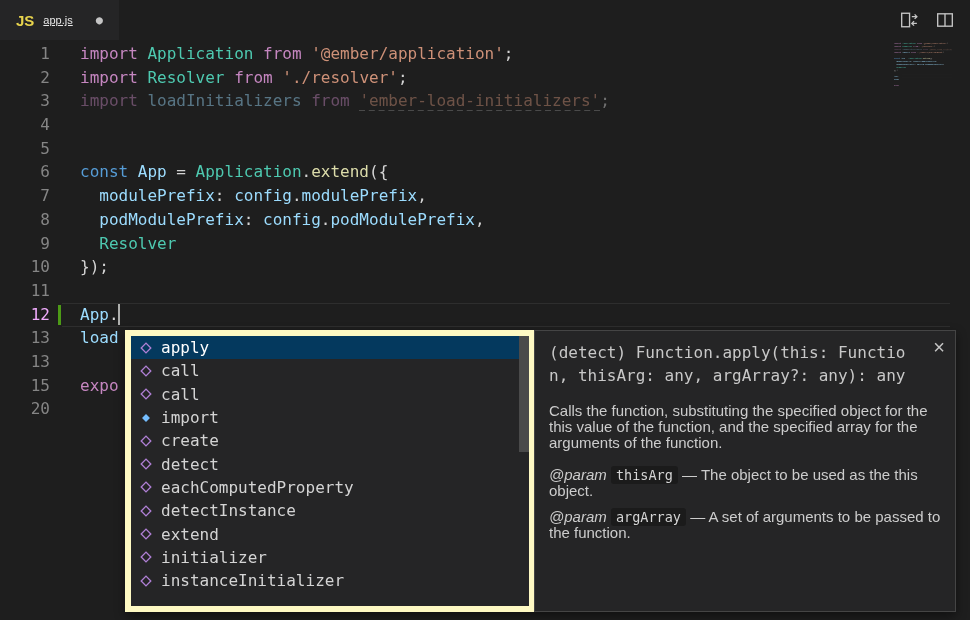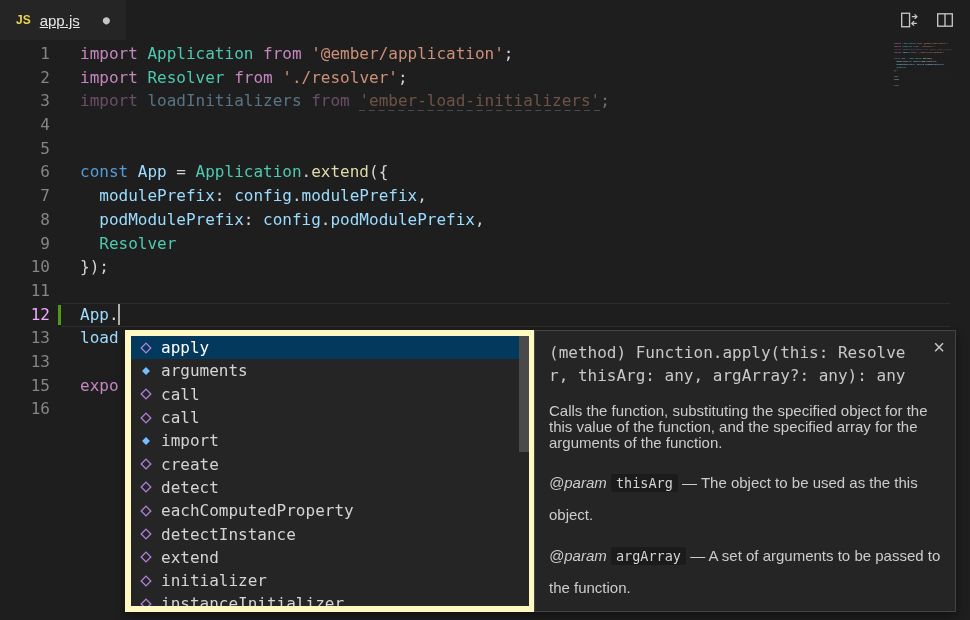--- a/index.html
+++ b/index.html
@@ -1,22 +1,22 @@
 <!DOCTYPE html>
 <html style="--kw: #c586c0; --kw2: #569cd6; --type: #4ec9b0; --var: #9cdcfe; --str: #ce9178; --pun: #d4d4d4; --fn: #dcdcaa; --sel: #04395e; --git: #4c9a16; --cursor: #aeafad;"><head>
 <meta charset="utf-8">
 <style>
   html,body{margin:0;padding:0;background:#1e1e1e;}
   .window{position:relative;width:970px;height:620px;background:#1e1e1e;overflow:hidden;
           font-family:"DejaVu Sans Mono",monospace;}
   
   .tabbar{height:40px;display:flex;align-items:center;justify-content:space-between;background:#1e1e1e;}
   .tab{height:40px;display:flex;align-items:center;gap:9px;padding:0 16px;background:#252526;}
-  .js-badge{font-family:"Liberation Sans",sans-serif;font-weight:bold;font-size:12px;color:#e8d44d;}
-  .tab-title{font-family:"Liberation Sans",sans-serif;font-size:15px;color:#e7e7e7;text-decoration:underline;}
+  .js-badge{font-family:"Liberation Sans",sans-serif;font-weight:bold;font-size:15px;color:#e8d44d;}
+  .tab-title{font-family:"Liberation Sans",sans-serif;font-size:11px;color:#e7e7e7;text-decoration:underline;}
   .dot{font-size:12px;color:#c5c5c5;margin-left:14px;}
   .actions{display:flex;gap:18px;padding-right:16px;}
   .action{display:inline-flex;width:18px;height:18px;}
   
   .editor{position:absolute;top:40px;left:0;right:0;bottom:0;}
   .code-lines{padding-top:2px;font-size:16px;}
   .line{display:flex;height:23.7px;line-height:23.7px;white-space:pre;}
   .ln{flex:none;width:50px;text-align:right;color:#858585;}
   .code{margin-left:30px;}
   .line.dim .code{opacity:.45;}
@@ -43,21 +43,21 @@
   .suggest-row.selected{background:var(--sel);color:#ffffff;}
   .kind-icon{flex:none;width:16px;height:16px;display:inline-flex;}
   .scroll-thumb{position:absolute;top:0;right:0;width:10px;height:116px;background:#4a4a4a;}
   
   .docs{width:422px;height:282px;margin-left:-1px;background:#252526;border:1px solid #454545;
         box-sizing:border-box;position:relative;padding:10px 14px 8px;
         font-family:"Liberation Sans",sans-serif;font-size:15px;color:#cccccc;overflow:hidden;}
   .sig{font-family:"DejaVu Sans Mono",monospace;font-size:16px;line-height:23px;color:#c8c8c8;
        word-break:break-all;padding-right:24px;margin-bottom:16px;}
   .desc{line-height:16px;margin-bottom:16px;}
-  .param{line-height:31px;margin-bottom:10px;}
+  .param{line-height:16px;margin-bottom:10px;}
   .ptag{font-style:italic;}
   .chip{font-family:"DejaVu Sans Mono",monospace;font-size:13.5px;background:#1b1b1b;
         border-radius:3px;padding:1px 5px;color:#d4d4d4;}
   .docs-close{position:absolute;top:4px;right:8px;background:transparent;border:none;
         color:#c5c5c5;font-size:20px;line-height:1;padding:2px;font-family:"Liberation Sans",sans-serif;}
 </style>
 </head>
 <body>
 
 <div class="window">
@@ -95,21 +95,21 @@
         <div class="line"><span class="ln">6</span><span class="code"><span class="tok-kw2">const </span><span class="tok-var">App </span><span class="tok-pun">= </span><span class="tok-type">Application</span><span class="tok-pun">.</span><span class="tok-fn">extend</span><span class="tok-pun">({</span></span></div>
         <div class="line"><span class="ln">7</span><span class="code"><span class="tok-pun">  </span><span class="tok-var">modulePrefix</span><span class="tok-pun">: </span><span class="tok-var">config</span><span class="tok-pun">.</span><span class="tok-var">modulePrefix</span><span class="tok-pun">,</span></span></div>
         <div class="line"><span class="ln">8</span><span class="code"><span class="tok-pun">  </span><span class="tok-var">podModulePrefix</span><span class="tok-pun">: </span><span class="tok-var">config</span><span class="tok-pun">.</span><span class="tok-var">podModulePrefix</span><span class="tok-pun">,</span></span></div>
         <div class="line"><span class="ln">9</span><span class="code"><span class="tok-pun">  </span><span class="tok-type">Resolver</span></span></div>
         <div class="line"><span class="ln">10</span><span class="code"><span class="tok-pun">});</span></span></div>
         <div class="line"><span class="ln">11</span><span class="code"></span></div>
         <div class="line current"><span class="ln">12</span><span class="code"><span class="tok-var">App</span><span class="tok-pun">.</span></span></div>
         <div class="line"><span class="ln">13</span><span class="code"><span class="tok-var">load</span></span></div>
         <div class="line"><span class="ln">13</span><span class="code"></span></div>
         <div class="line"><span class="ln">15</span><span class="code"><span class="tok-kw">expo</span></span></div>
-        <div class="line"><span class="ln">16</span><span class="code"></span></div>
+        <div class="line"><span class="ln">20</span><span class="code"></span></div>
       </div>
 
     <div class="git-added"></div>
     <div class="cursor"></div>
 
     <div class="minimap">
       <div class="minimap-inner" id="minimap-inner">
           <div class="line"><span class="code"><span class="tok-kw">import </span><span class="tok-type">Application </span><span class="tok-kw">from </span><span class="tok-str">'@ember/application'</span><span class="tok-pun">;</span></span></div>
           <div class="line"><span class="code"><span class="tok-kw">import </span><span class="tok-type">Resolver </span><span class="tok-kw">from </span><span class="tok-str">'./resolver'</span><span class="tok-pun">;</span></span></div>
           <div class="line dim"><span class="code"><span class="tok-kw">import </span><span class="tok-var">loadInitializers </span><span class="tok-kw">from </span><span class="tok-str squiggle">'ember-load-initializers'</span></span></div>
@@ -136,28 +136,20 @@
               <span class="kind-icon">
                 <svg viewBox="0 0 16 16" width="16" height="16">
                   <rect x="4.6" y="4.6" width="6.8" height="6.8" fill="none" stroke="#b180d7" stroke-width="1.3" transform="rotate(45 8 8)"></rect>
                 </svg>
               </span>
               <span>apply</span>
             </div>
             <div class="suggest-row">
               <span class="kind-icon">
                 <svg viewBox="0 0 16 16" width="16" height="16">
-                  <rect x="5.2" y="5.2" width="5.6" height="5.6" fill="#75beff" transform="rotate(45 8 8)"></rect>
-                </svg>
-              </span>
-              <span>arguments</span>
-            </div>
-            <div class="suggest-row">
-              <span class="kind-icon">
-                <svg viewBox="0 0 16 16" width="16" height="16">
                   <rect x="4.6" y="4.6" width="6.8" height="6.8" fill="none" stroke="#b180d7" stroke-width="1.3" transform="rotate(45 8 8)"></rect>
                 </svg>
               </span>
               <span>call</span>
             </div>
             <div class="suggest-row">
               <span class="kind-icon">
                 <svg viewBox="0 0 16 16" width="16" height="16">
                   <rect x="4.6" y="4.6" width="6.8" height="6.8" fill="none" stroke="#b180d7" stroke-width="1.3" transform="rotate(45 8 8)"></rect>
                 </svg>
@@ -226,21 +218,21 @@
                   <rect x="4.6" y="4.6" width="6.8" height="6.8" fill="none" stroke="#b180d7" stroke-width="1.3" transform="rotate(45 8 8)"></rect>
                 </svg>
               </span>
               <span>instanceInitializer</span>
             </div>
           </div>
         <div class="scroll-thumb"></div>
       </div>
       <div class="docs">
         <button class="docs-close">×</button>
-        <div class="sig">(method) Function.apply(this: Resolver, thisArg: any, argArray?: any): any</div>
+        <div class="sig">(detect) Function.apply(this: Function, thisArg: any, argArray?: any): any</div>
         <div class="desc">Calls the function, substituting the specified object for the this value of the function, and the specified array for the arguments of the function.</div>
         <div class="param">
           <span class="ptag">@param</span>
           <span class="chip">thisArg</span>
           <span>— The object to be used as the this object.</span>
         </div>
         <div class="param">
           <span class="ptag">@param</span>
           <span class="chip">argArray</span>
           <span>— A set of arguments to be passed to the function.</span>

